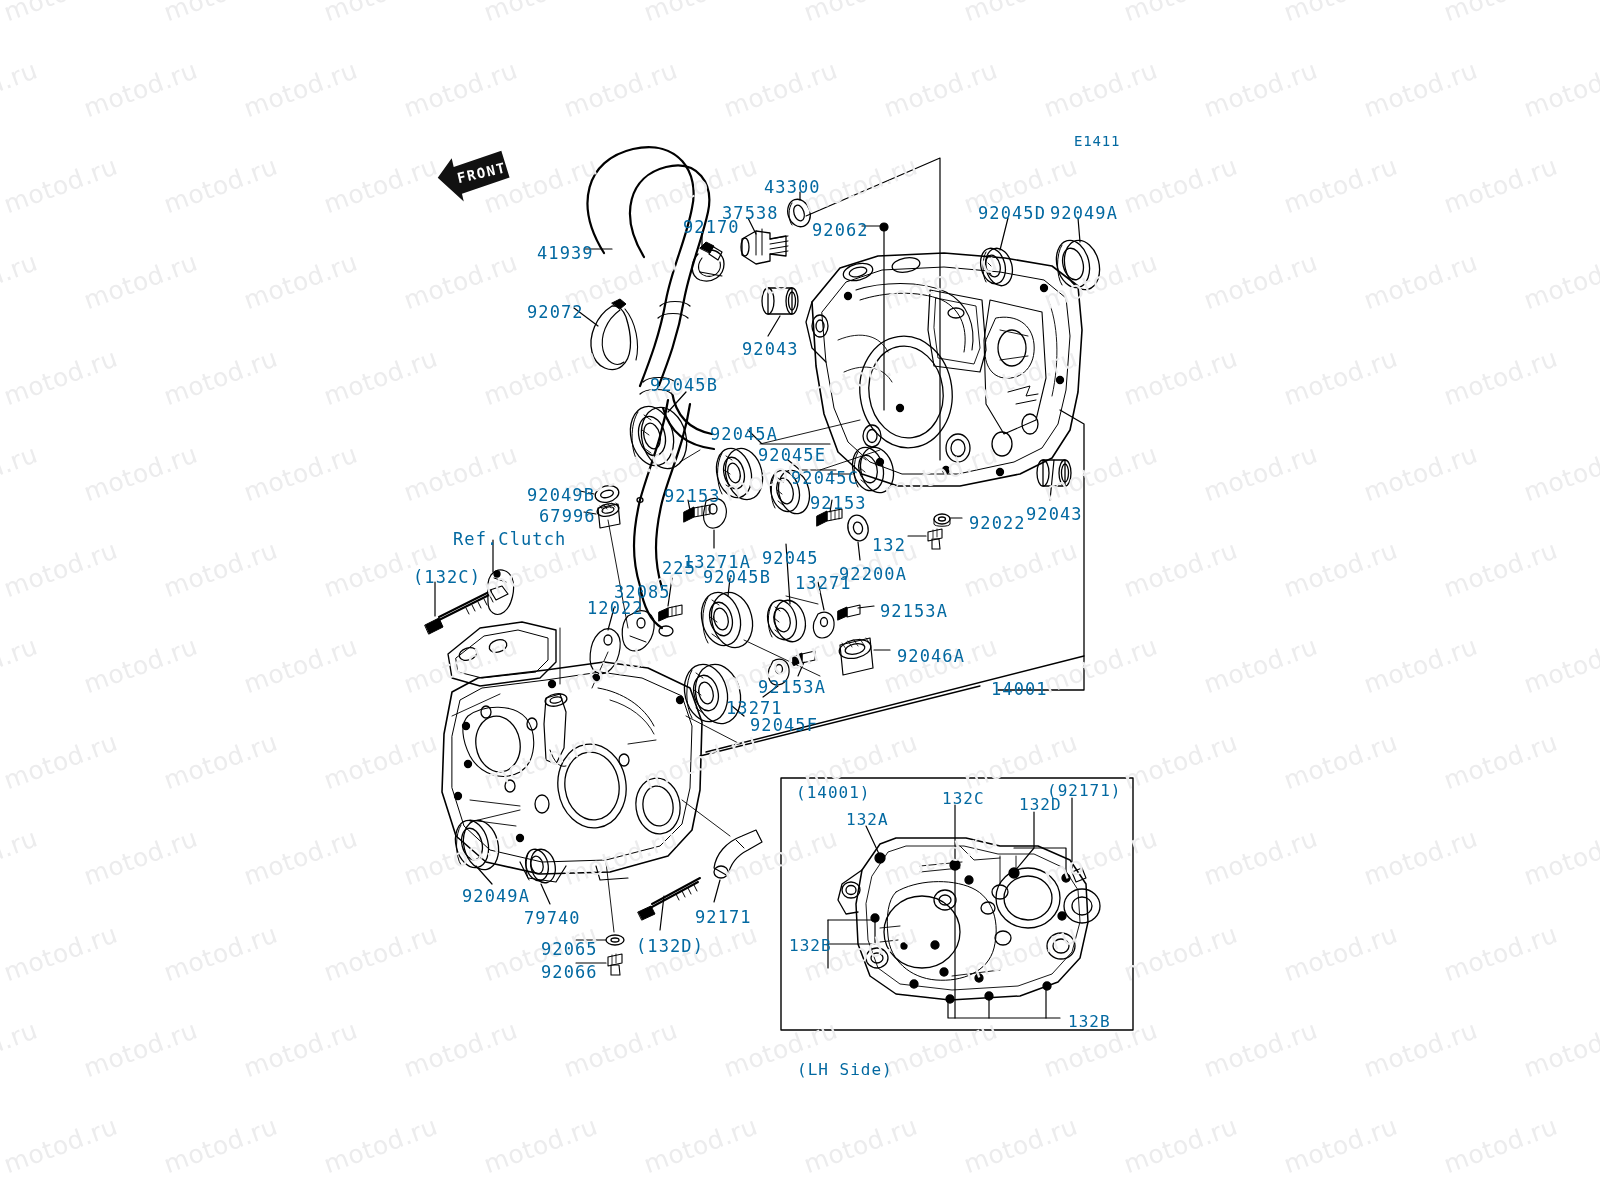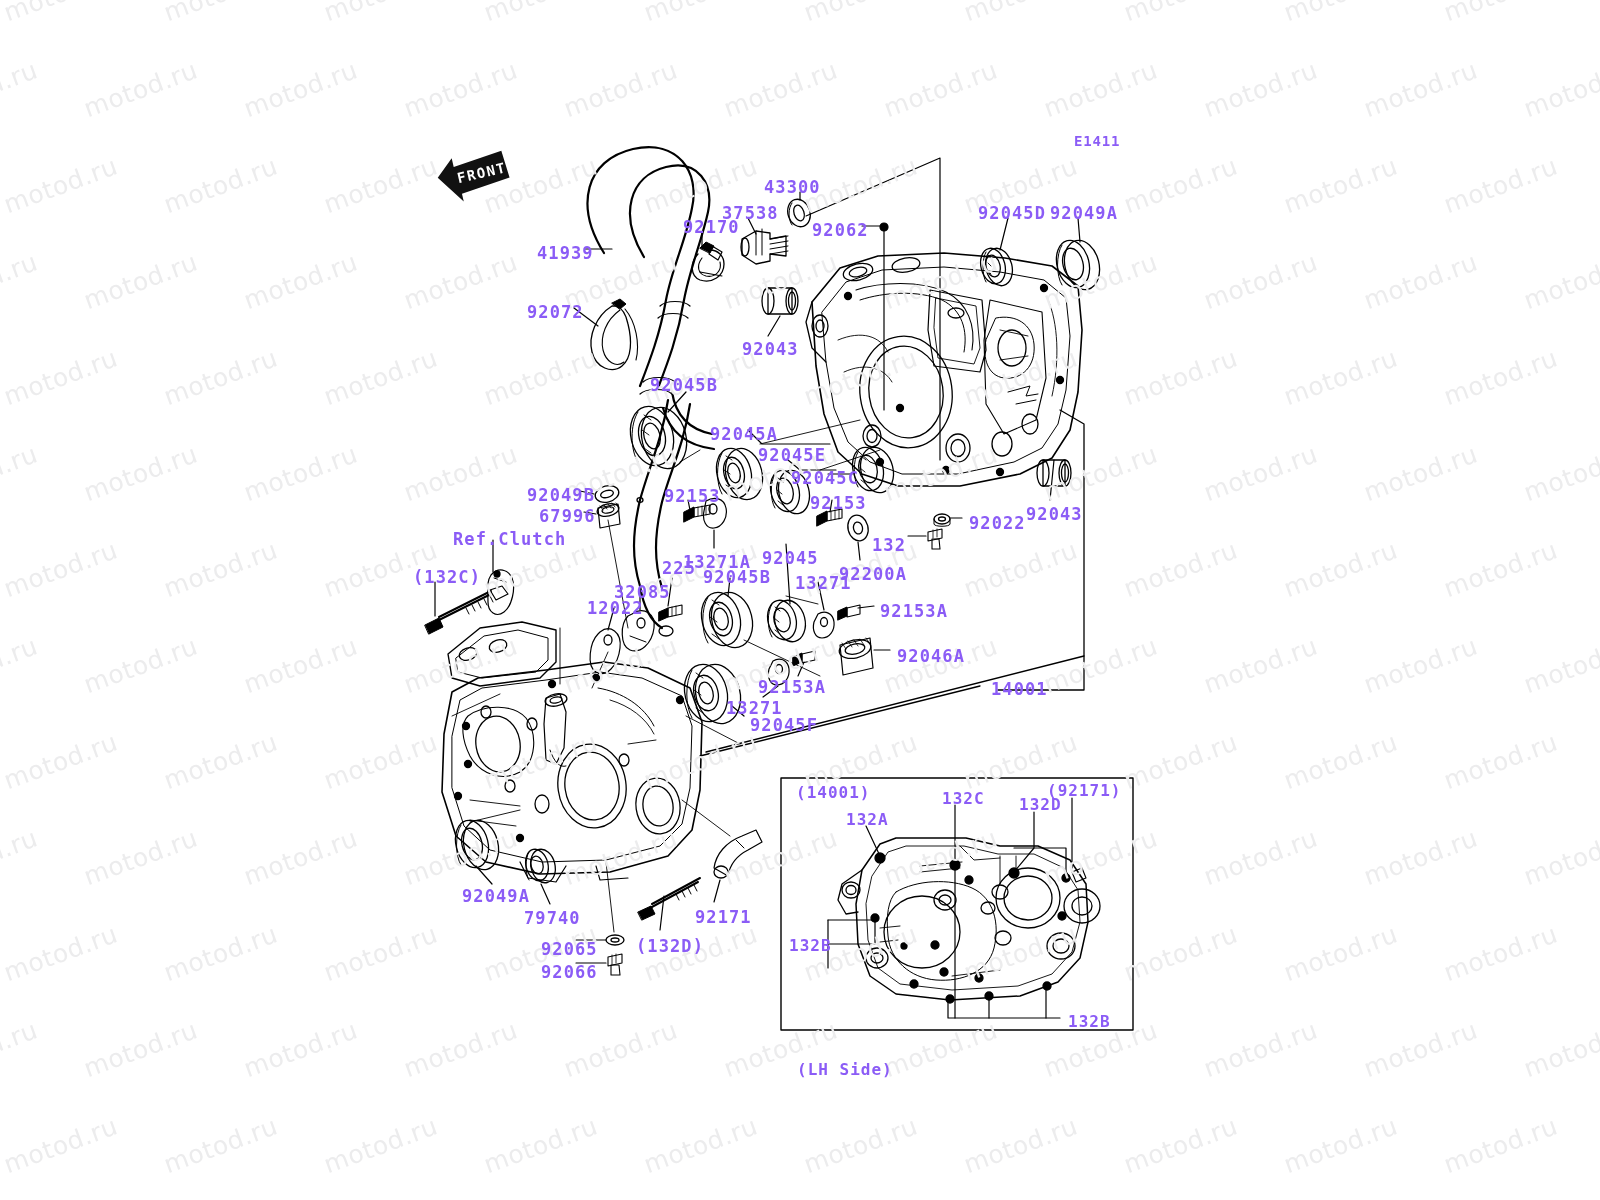--- a/index.html
+++ b/index.html
@@ -24,21 +24,21 @@
     white-space:nowrap;
   }
 
   
   #art{position:absolute;left:0;top:0;width:1600px;height:1200px;z-index:20;}
 
   
   .lbl{
     position:absolute;z-index:60;
     font-family:"DejaVu Sans Mono","Liberation Mono",monospace;
-    font-size:17px;font-weight:700;color:#8b5cf6;white-space:nowrap;
+    font-size:17px;font-weight:400;color:#0369a1;white-space:nowrap;
     letter-spacing:1.1px;line-height:1;
   }
   .lbl.code{font-size:14px;letter-spacing:.8px;}
   .lbl.mid{font-size:16px;letter-spacing:1px;}
 
   
   #front-badge{position:absolute;left:430px;top:146px;width:84px;height:58px;z-index:60;}
 </style>
 </head>
 <body>

